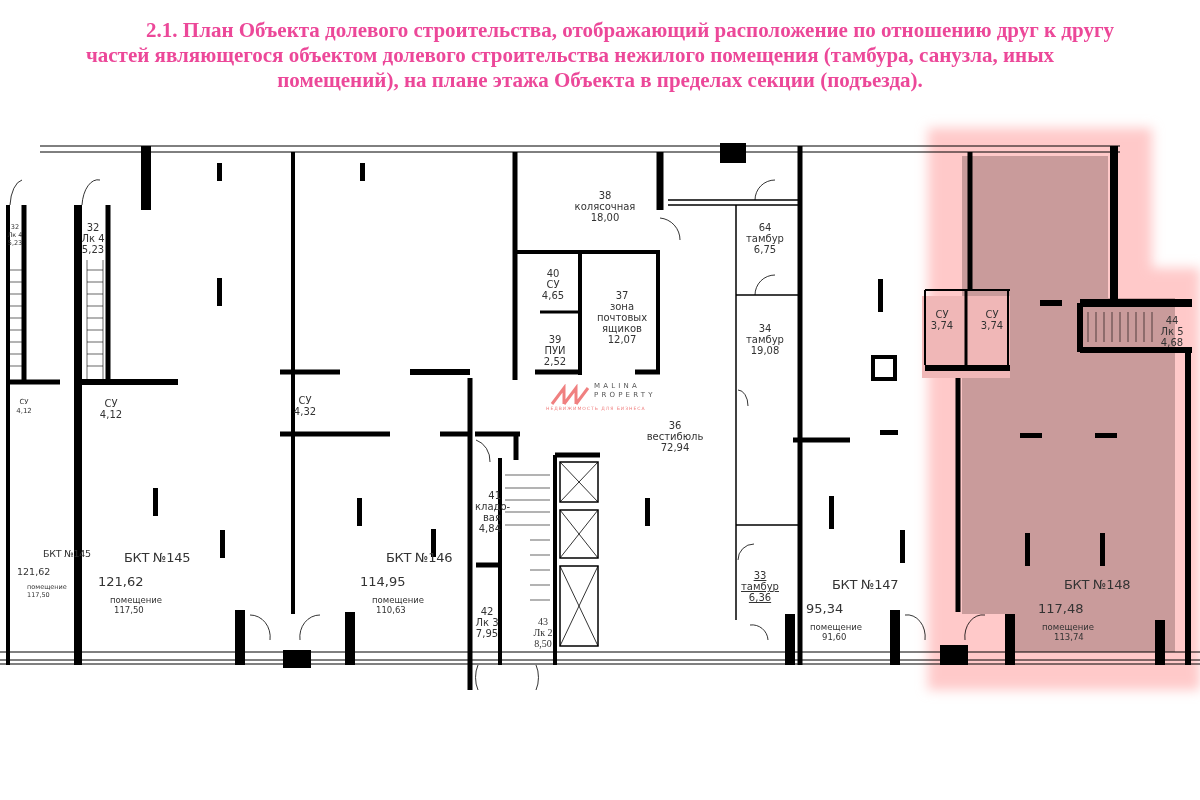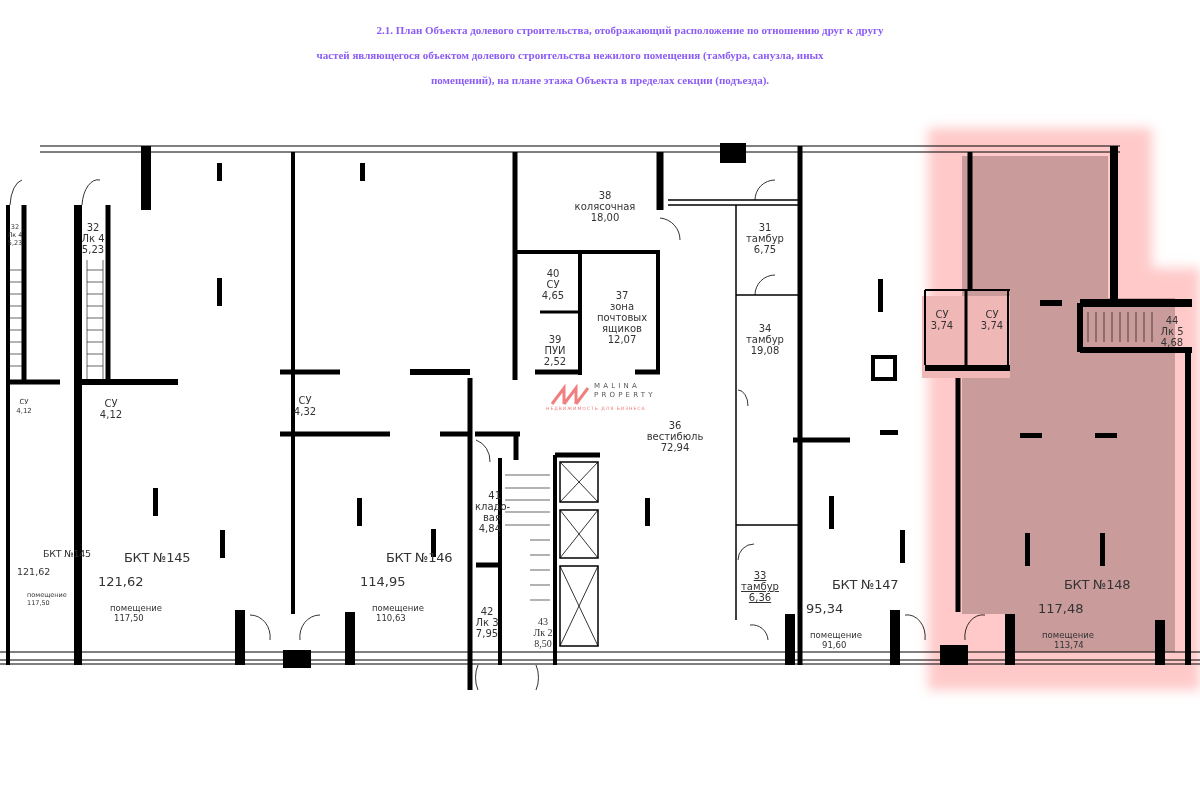--- a/index.html
+++ b/index.html
@@ -1,27 +1,27 @@
 <!DOCTYPE html>
 <html><head>
 <meta charset="utf-8">
 <style>
   html, body { margin:0; padding:0; }
   body { width:1200px; height:800px; background:#ffffff; position:relative; overflow:hidden; font-family:"DejaVu Sans", sans-serif; }
-  .title { position:absolute; left:60px; top:18px; width:1080px; text-align:center; font-family:"Liberation Serif", serif; font-weight:bold; font-size:11px; line-height:25px; color:#8b5cf6; }
+  .title { position:absolute; left:60px; top:18px; width:1080px; text-align:center; font-family:"Liberation Serif", serif; font-weight:bold; font-size:21px; line-height:25px; color:#ec4899; }
   .title .l1 { display:block; padding-left:60px; }
   .title .l2 { display:block; margin-left:-60px; }
   .title .l3 { display:block; }
   svg.plan { position:absolute; left:0; top:0; }
   .lbl { position:absolute; text-align:center; color:#333; font-size:10px; line-height:11px; font-family:"DejaVu Sans", sans-serif; }
   .lbl span { display:block; }
   .unit { position:absolute; color:#333; font-family:"DejaVu Sans", sans-serif; }
   .unit .name { display:block; font-size:13px; line-height:17px; letter-spacing:-0.3px;padding-left:26px; }
   .unit .area { display:block; font-size:13px; line-height:17px; margin-top:7px; }
-  .unit .sub { display:block; font-size:8.5px; line-height:10px; margin-top:13px; padding-left:12px; }
+  .unit .sub { display:block; font-size:8.5px; line-height:10px; margin-top:5px; padding-left:12px; }
   .unit.small .name, .unit.small .area { font-size:9.5px; line-height:12px; }
   .unit.small .area { margin-top:6px; }
   .unit.small .sub { font-size:6.5px; line-height:8px; padding-left:10px; }
   .logo { position:absolute; left:550px; top:384px; }
   .logo .mark { position:absolute; left:0; top:0; }
   .logo .brand { position:absolute; left:44px; top:-2px; color:#555; font-size:7px; letter-spacing:3.2px; line-height:9px; }
   .logo .brand span { display:block; }
   .logo .tag { position:absolute; left:-4px; top:22px; color:#f08080; font-size:4.5px; letter-spacing:1px; white-space:nowrap; }
 </style>
 </head>
@@ -300,21 +300,21 @@
   <span>зона почтовых</span>
   <span>ящиков</span>
   <span>12,07</span>
 </div>
 <div class="lbl" style="left:540px; top:334px; width:30px;">
   <span>39</span>
   <span>ПУИ</span>
   <span>2,52</span>
 </div>
 <div class="lbl" style="left:740px; top:222px; width:50px;">
-  <span>31</span>
+  <span>64</span>
   <span>тамбур</span>
   <span>6,75</span>
 </div>
 <div class="lbl" style="left:740px; top:323px; width:50px;">
   <span>34</span>
   <span>тамбур</span>
   <span>19,08</span>
 </div>
 <div class="lbl" style="left:645px; top:420px; width:60px;">
   <span>36</span>

